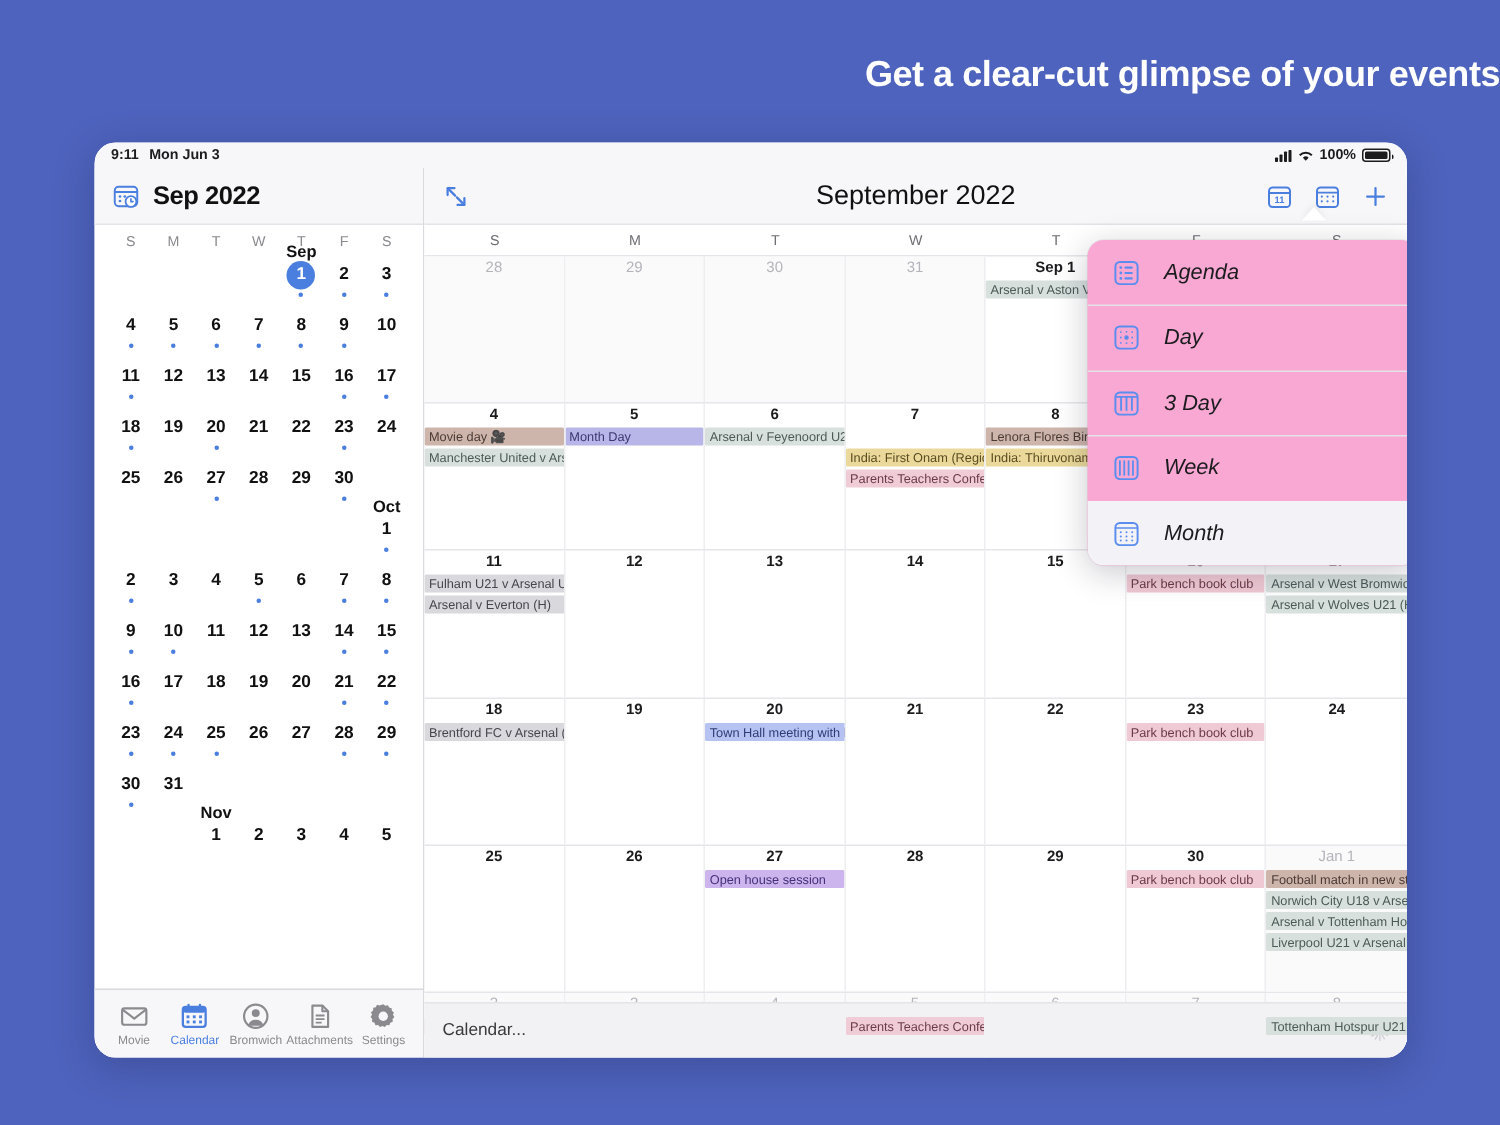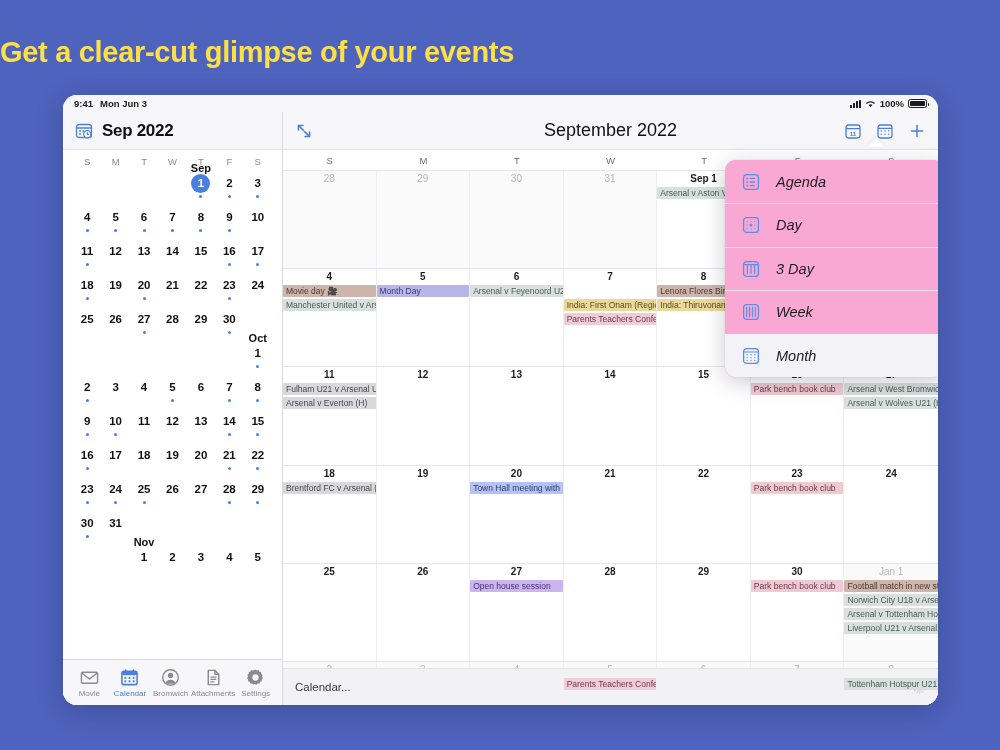--- a/index.html
+++ b/index.html
@@ -10,23 +10,23 @@
   }
   body {
     background: #4e63bd;
     position: relative;
   }
 
   
   .headline {
     position: absolute;
     top: 36px; left: 0; width: 1000px;
-    text-align: left;
-    color: #fde047;
-    font-size: 29px;
+    text-align: right;
+    color: #ffffff;
+    font-size: 24px;
     font-weight: bold;
     letter-spacing: -0.3px;
   }
 
   
   .device {
     position: absolute;
     left: 63px; top: 95px;
     width: 875px; height: 610px;
     background: #ffffff;
@@ -217,21 +217,21 @@
   .icon-box { width: 18px; height: 18px; }
 </style>
 </head>
 <body>
 
 <div class="headline">Get a clear-cut glimpse of your events</div>
 
 <div class="device">
 
   <div class="statusbar">
-    <span class="sb-time">9:41</span>
+    <span class="sb-time">9:11</span>
     <span class="sb-date">Mon Jun 3</span>
     <span class="sb-right">
       <span class="sig">
           <i></i>
           <i></i>
           <i></i>
           <i></i>
         </span>
       <span class="wifi">
         <svg width="11" height="8" viewBox="0 0 11 8">

